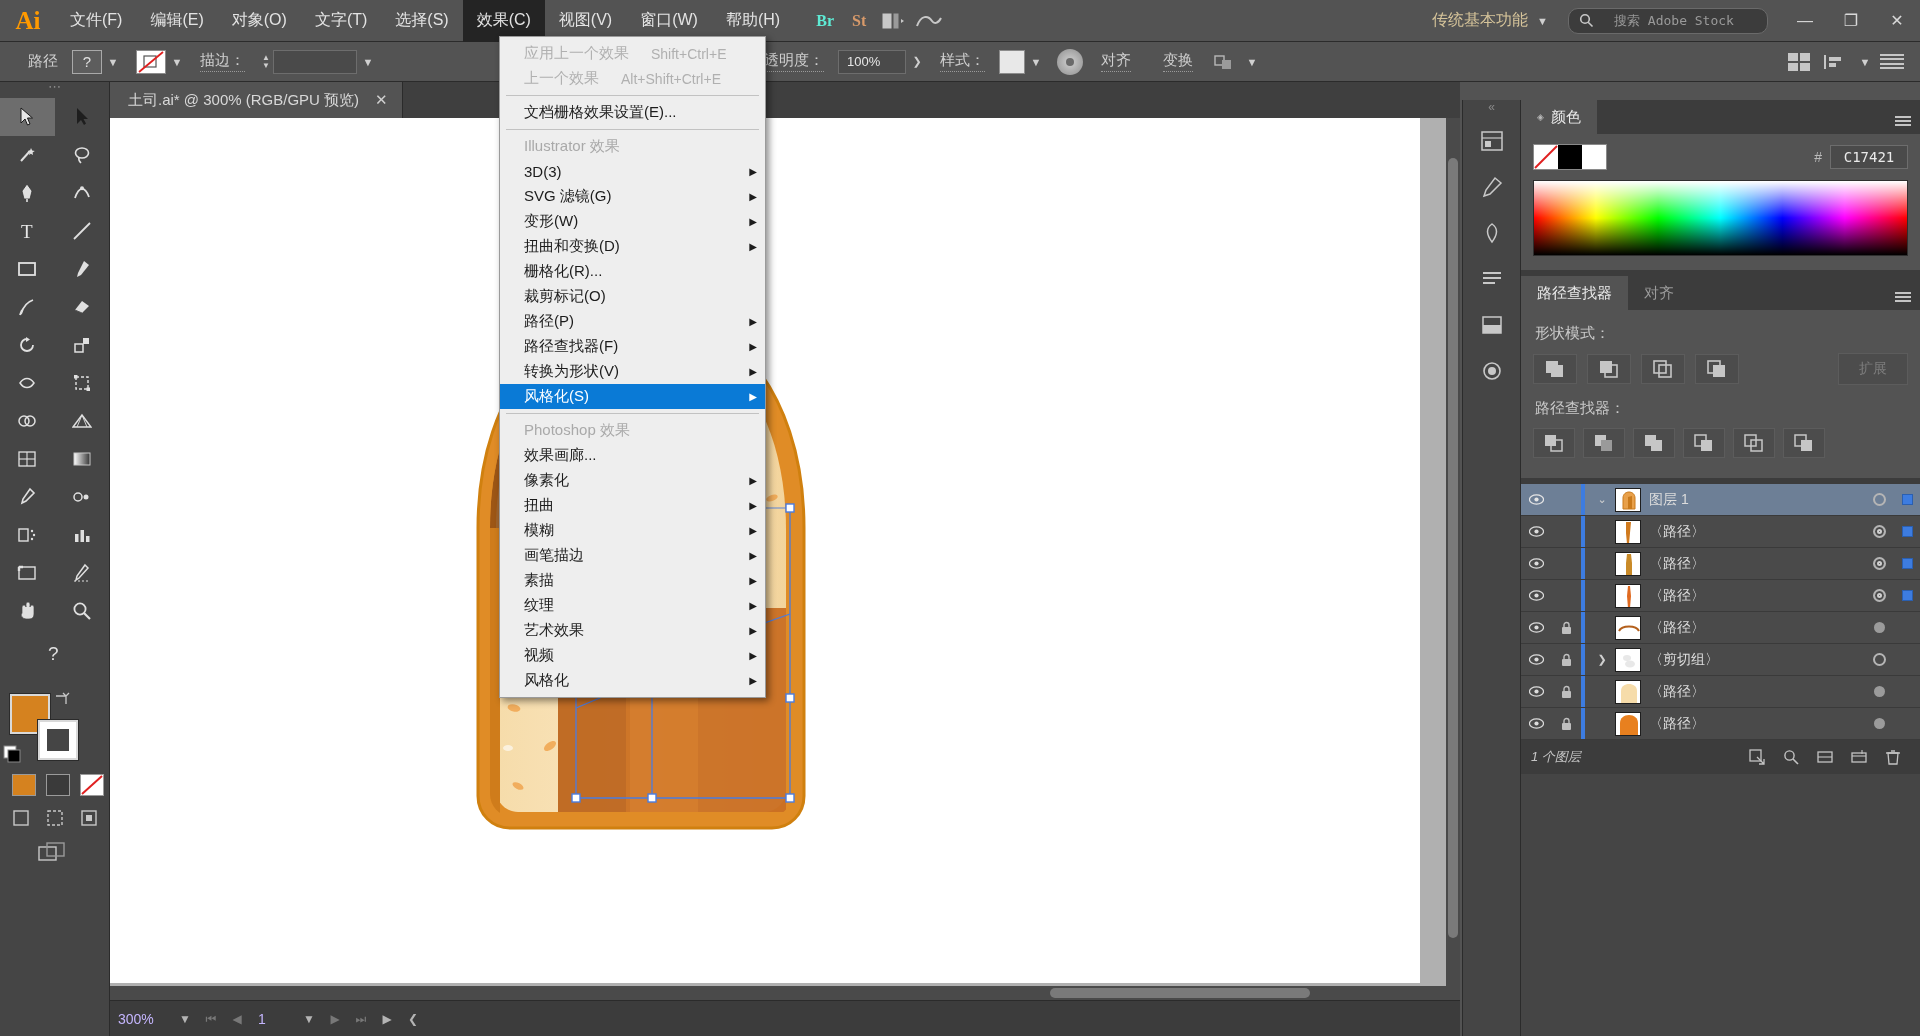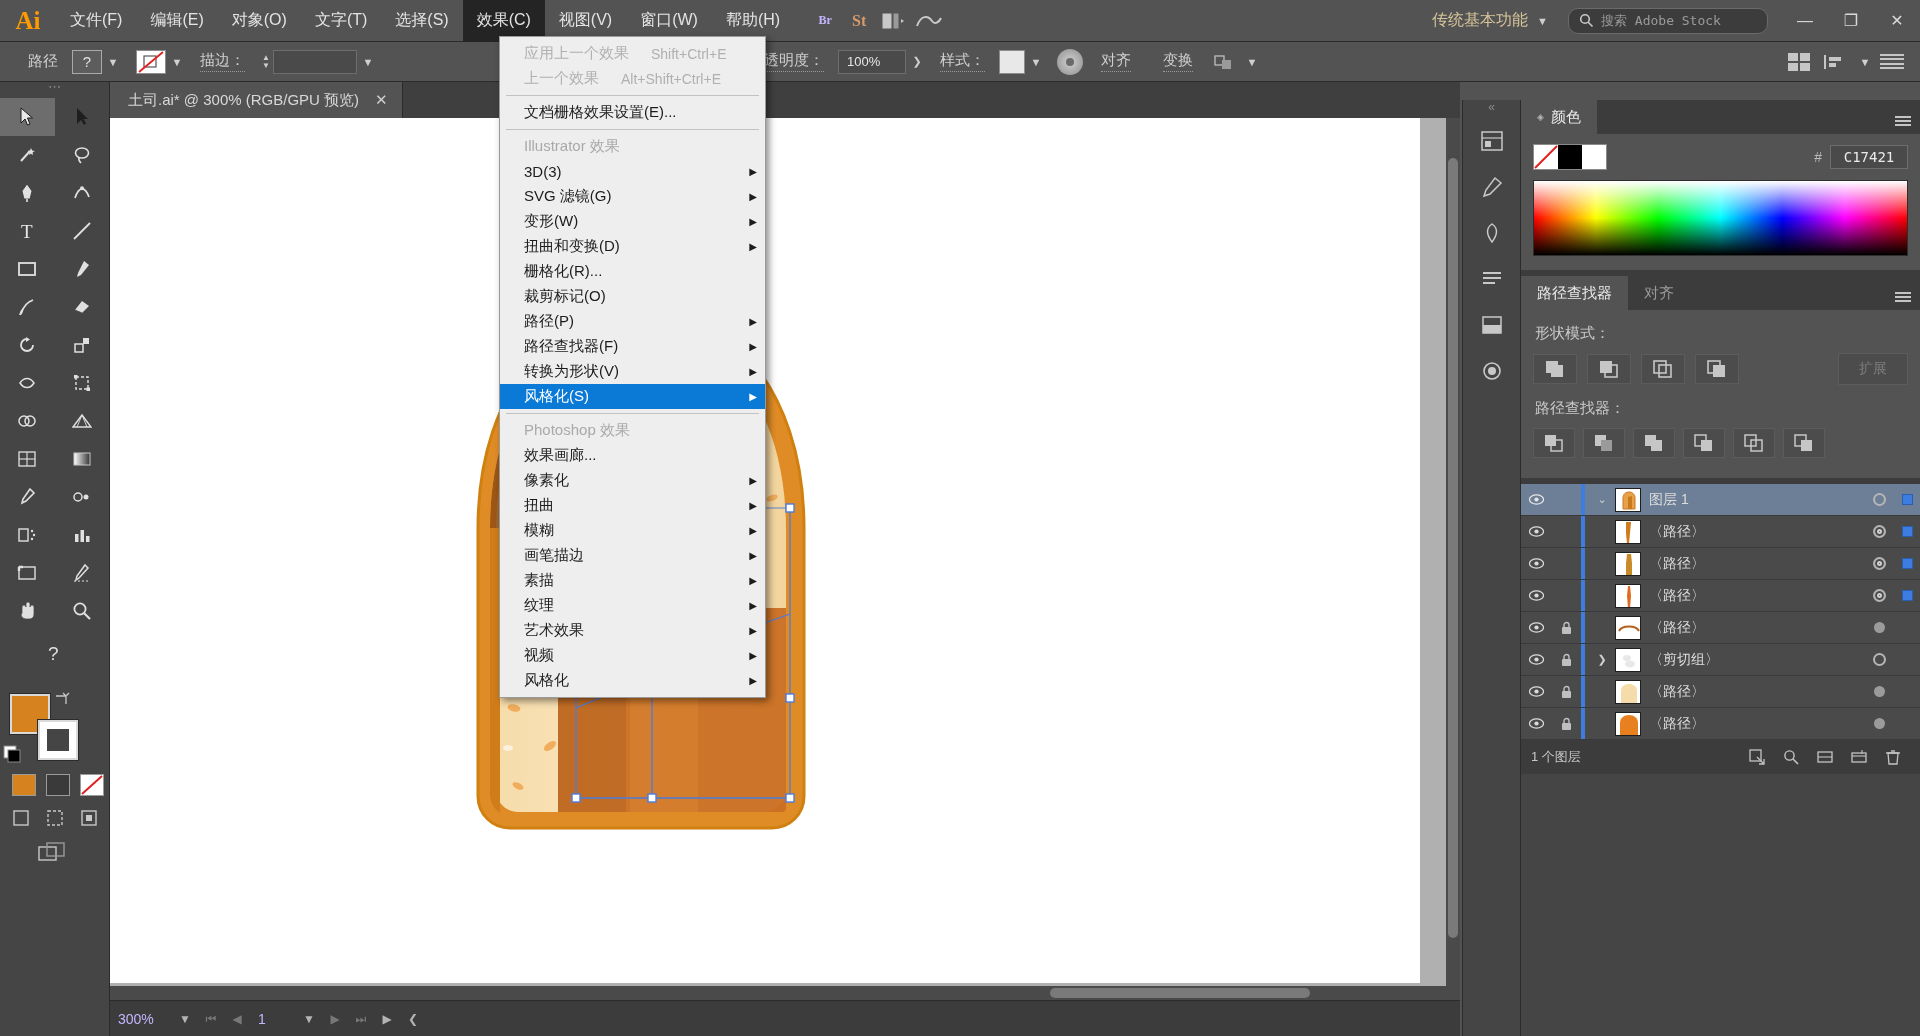--- a/index.html
+++ b/index.html
@@ -26,27 +26,27 @@
   .menu-item {
     height: 42px; padding: 0 14px; display: flex; align-items: center;
     color: #e3e3e3; font-size: 16px; white-space: nowrap;
   }
   .menu-item.active { background: #242424; }
   .mb-sep { width: 14px; }
   .mb-icon {
     height: 42px; min-width: 34px; padding: 0 6px; display: flex; align-items: center; justify-content: center;
     color: #c8c8c8; font-size: 15px;
   }
-  .mb-icon.br { color: #c4b5fd; font-weight: bold; font-size: 12px; font-family: "Liberation Serif", serif;}
+  .mb-icon.br { color: #5eead4; font-weight: bold; font-size: 16px; font-family: "Liberation Serif", serif;}
   .mb-icon.st { color: #d89a6a; font-weight: bold; font-size: 16px; font-family: "Liberation Serif", serif;}
   .mb-right { margin-left: auto; display: flex; align-items: center; height: 42px; }
   .workspace-sel { display: flex; align-items: center; color: #d6c49a; font-size: 16px; padding: 0 6px; }
   .chev { display: inline-block; margin-left: 9px; color: #cfcfcf; font-size: 11px; }
   .search-box {
-    display: flex; align-items: center; gap: 7px;
+    display: flex; align-items: center; gap: 20px;
     background: #3c3c3c; border: 1px solid #6a6a6a; border-radius: 10px;
     height: 26px; padding: 0 10px; margin: 0 14px; width: 200px;
   }
   .search-box .ph { color: #9a9a9a; font-size: 13px; font-family: "DejaVu Sans Mono", monospace; }
   .win-btn { width: 46px; height: 42px; display: flex; align-items: center; justify-content: center;
     color: #d8d8d8; font-size: 16px; }
 
   
   .controlbar {
     position: absolute; left: 0; top: 42px; width: 1920px; height: 40px;
@@ -225,21 +225,21 @@
   .lr-thumb { width: 26px; height: 24px; border: 1px solid #1e1e1e; background: #fff; margin-right: 8px; overflow: hidden; }
   .lr-name { flex: 1; }
   .lr-target { width: 30px; display: flex; align-items: center; justify-content: center;}
   .lr-sel { width: 26px; display: flex; align-items: center; justify-content: center;}
   .dot-ring { width: 13px; height: 13px; border-radius: 50%; border: 2px solid #b5b5b5; }
   .dot-ring.dbl { box-shadow: inset 0 0 0 2px #4a4a4a, inset 0 0 0 4px #cfcfcf; }
   .dot-solid { width: 11px; height: 11px; border-radius: 50%; background: #9b9b9b; }
   .sel-sq { width: 11px; height: 11px; background: #3d7ce0; border: 1px solid #2a5fb0;}
   .layers-footer {
     display: flex; align-items: center; height: 34px; background: #3c3c3c;
-    color: #c6c6c6; font-size: 13px; padding: 0 10px; gap: 0px;
+    color: #c6c6c6; font-size: 13px; padding: 0 10px; gap: 0px; font-style: italic;
   }
   .lf-count { margin-right: auto; }
   .lf-btn { width: 34px; display: flex; align-items: center; justify-content: center; color: #c4c4c4; }
 
   .eye { width: 15px; height: 11px; }
   .divider-h { height: 6px; background: #3c3c3c; }
 </style>
 </head>
 <body>
 

